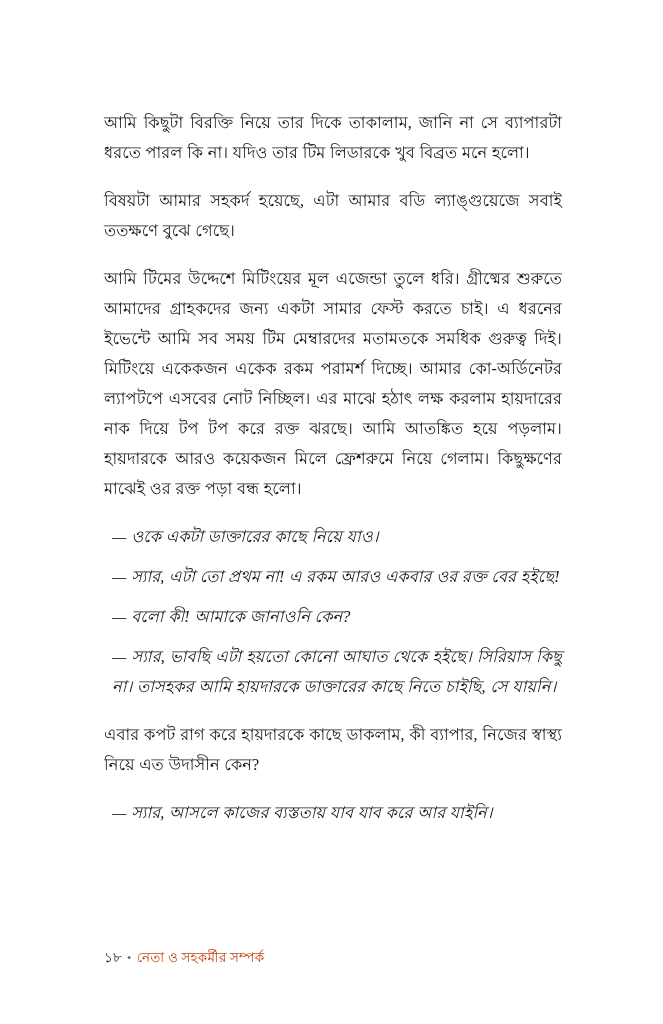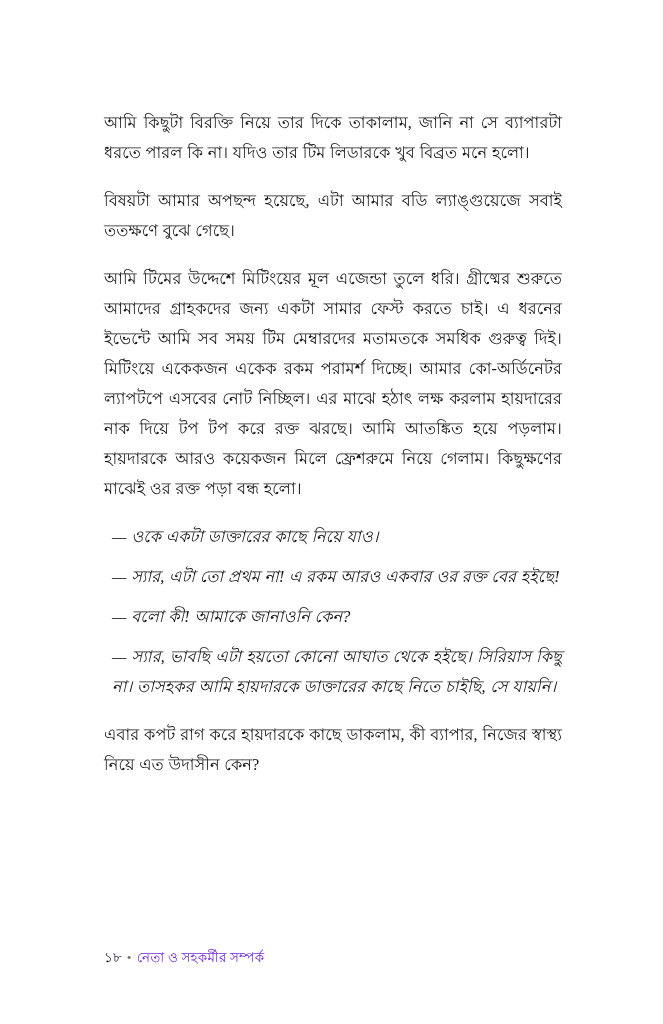--- a/index.html
+++ b/index.html
@@ -72,47 +72,48 @@
     color: #0f172a;
   }
 
   .footer .sep {
     display: inline-block;
     padding: 0 5px;
     color: #6e6e6e;
   }
 
   .footer .chapter {
-    color: #6d28d9;
+    color: #c2410c;
   }
 </style>
 </head>
 <body>
 
 <div class="page">
 
   <div class="text-block">
 
     <p class="para gap-after">আমি কিছুটা বিরক্তি নিয়ে তার দিকে তাকালাম, জানি না সে ব্যাপারটা ধরতে পারল কি না। যদিও তার টিম লিডারকে খুব বিব্রত মনে হলো।</p>
 
-    <p class="para gap-after">বিষয়টা আমার অপছন্দ হয়েছে, এটা আমার বডি ল্যাঙ্গুয়েজে সবাই ততক্ষণে বুঝে গেছে।</p>
+    <p class="para gap-after">বিষয়টা আমার সহকর্দ হয়েছে, এটা আমার বডি ল্যাঙ্গুয়েজে সবাই ততক্ষণে বুঝে গেছে।</p>
 
     <p class="para gap-after">আমি টিমের উদ্দেশে মিটিংয়ের মূল এজেন্ডা তুলে ধরি। গ্রীষ্মের শুরুতে আমাদের গ্রাহকদের জন্য একটা সামার ফেস্ট করতে চাই। এ ধরনের ইভেন্টে আমি সব সময় টিম মেম্বারদের মতামতকে সমধিক গুরুত্ব দিই। মিটিংয়ে একেকজন একেক রকম পরামর্শ দিচ্ছে। আমার কো-অর্ডিনেটর ল্যাপটপে এসবের নোট নিচ্ছিল। এর মাঝে হঠাৎ লক্ষ করলাম হায়দারের নাক দিয়ে টপ টপ করে রক্ত ঝরছে। আমি আতঙ্কিত হয়ে পড়লাম। হায়দারকে আরও কয়েকজন মিলে ফ্রেশরুমে নিয়ে গেলাম। কিছুক্ষণের মাঝেই ওর রক্ত পড়া বন্ধ হলো।</p>
 
 
     <p class="para dialogue">— ওকে একটা ডাক্তারের কাছে নিয়ে যাও।</p>
 
     <p class="para dialogue">— স্যার, এটা তো প্রথম না! এ রকম আরও একবার ওর রক্ত বের হইছে!</p>
 
     <p class="para dialogue">— বলো কী! আমাকে জানাওনি কেন?</p>
 
     <p class="para dialogue gap-after">— স্যার, ভাবছি এটা হয়তো কোনো আঘাত থেকে হইছে। সিরিয়াস কিছু না। তাসহকর আমি হায়দারকে ডাক্তারের কাছে নিতে চাইছি, সে যায়নি।</p>
 
     <p class="para gap-after">এবার কপট রাগ করে হায়দারকে কাছে ডাকলাম, কী ব্যাপার, নিজের স্বাস্থ্য নিয়ে এত উদাসীন কেন?</p>
 
+    <p class="para dialogue">— স্যার, আসলে কাজের ব্যস্ততায় যাব যাব করে আর যাইনি।</p>
 
 
   </div>
 
   <div class="footer">
     <span class="folio">১৮</span><span class="sep">•</span><span class="chapter">নেতা ও সহকর্মীর সম্পর্ক</span>
   </div>
 
 </div>
 

